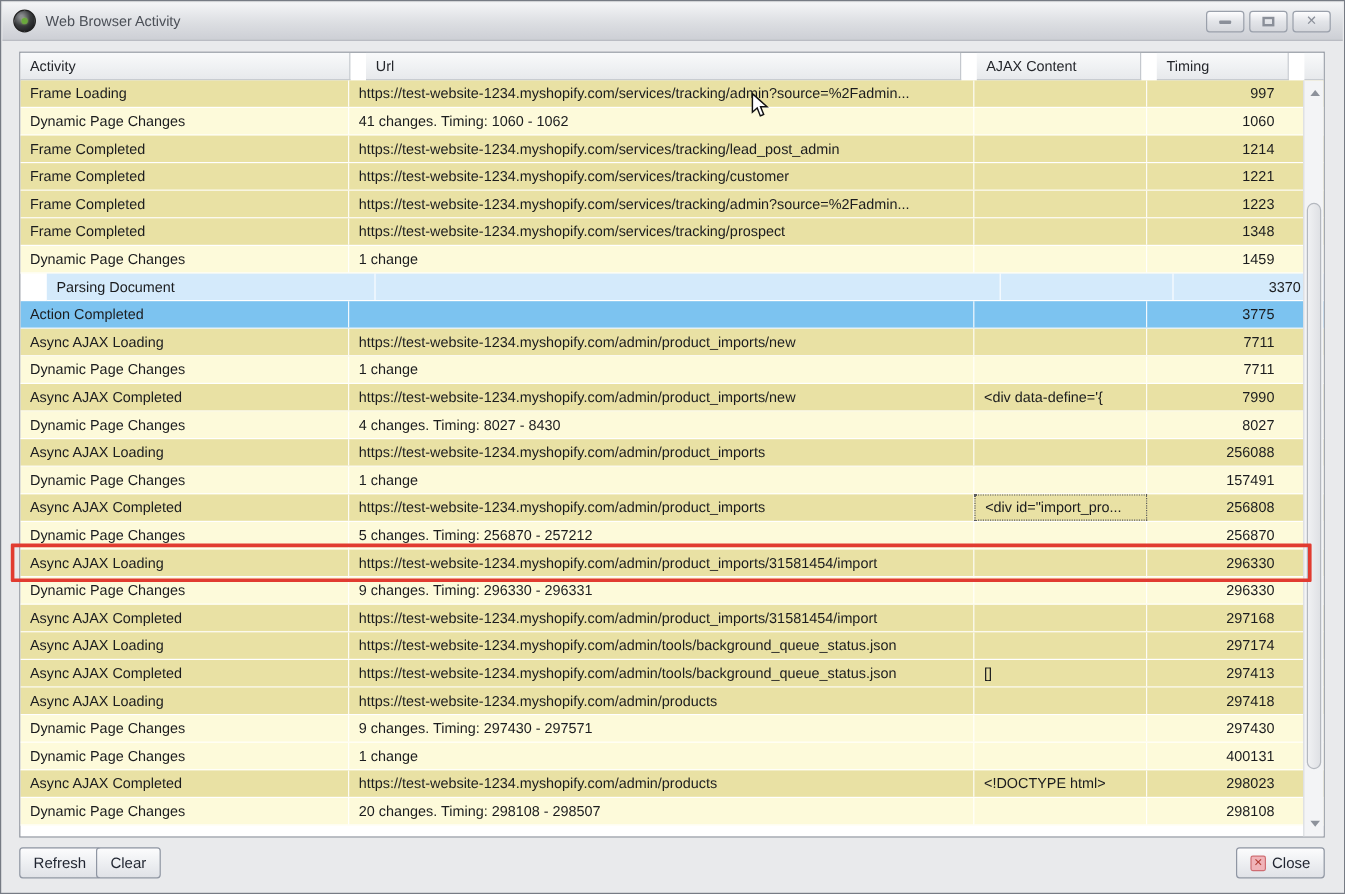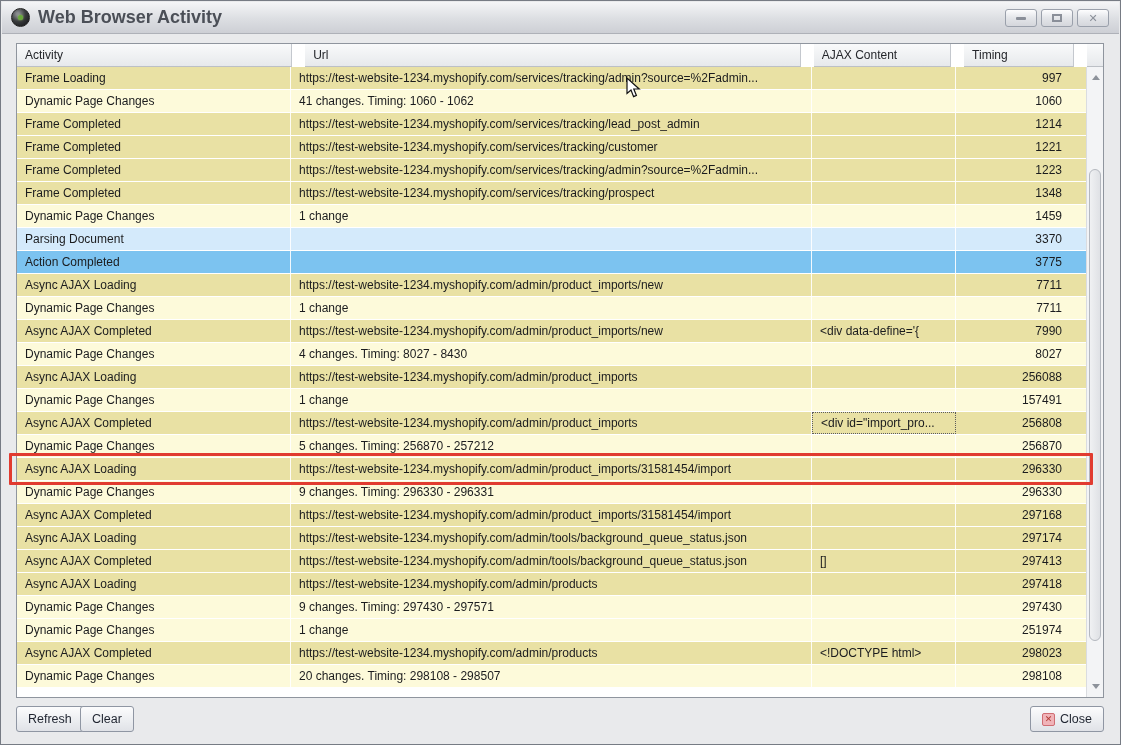--- a/index.html
+++ b/index.html
@@ -22,21 +22,21 @@
   }
   .app-icon{
     width:19px; height:19px; border-radius:50%; margin:0 8px 0 9px;
     background:radial-gradient(circle at 35% 30%, #8a8d90 8%, #3a3c3e 45%, #17181a 90%);
     border:1px solid #222; position:relative; flex:0 0 auto;
   }
   .app-icon::after{
     content:""; position:absolute; left:6px; top:6px; width:5px; height:5px;
     border-radius:50%; background:#69a83b; box-shadow:0 0 2px #9ad05e;
   }
-  .title-text{ font-size:18px; font-weight:bold; color:#4b4f57; }
+  .title-text{ font-size:12px; font-weight:normal; color:#4b4f57; }
   .win-controls{ position:absolute; right:10px; top:7px; display:flex; gap:4px; }
   .win-btn{
     width:32px; height:18px; border:1px solid #9aa0ab; border-radius:3px;
     background:linear-gradient(#fdfdfe,#e3e5e9 50%,#d5d7dc);
     display:flex; align-items:center; justify-content:center;
     color:#7e838d; font-size:10px; font-weight:bold; cursor:default;
   }
   .glyph-min{ width:10px; height:3px; background:#8a8f99; border-radius:1px; }
   .glyph-max{ width:10px; height:8px; border:2px solid #8a8f99; }
   .glyph-close{ font-size:11px; line-height:1; color:#8a8f99; font-weight:bold; }
@@ -54,21 +54,21 @@
     overflow:hidden; white-space:nowrap;
   }
   .th-activity{ width:289px; } .th-url{ width:521px; }
   .th-ajax{ width:144px; } .th-timing{ width:115px; }
   .th-stub{ width:17px; padding:0; border-right:none; }
 
   .tbody{ position:relative; }
   .row{ display:flex; height:23px; border-bottom:1px solid #ffffff; }
   .row.khaki   { background:var(--row_khaki,#e9e1a4); }
   .row.cream   { background:var(--row_cream,#fdfada); }
-  .row.lightblue{ background:var(--row_parsing,#d4eafb); }
+  .row.lightblue{ background:var(--row_parsing,#d4eafb);margin-left:22px; }
   .row.selected{ background:var(--row_selected,#7cc3f0); }
   .cell{
     font-size:12px; color:#1b1c1e; line-height:22px; padding-left:8px;
     border-right:1px solid rgba(255,255,255,.9);
     overflow:hidden; white-space:nowrap;
   }
   .c-activity{ width:274px; } .c-url{ width:521px; }
   .c-ajax{ width:144px; } .c-timing{ width:115px; text-align:right; padding-right:9px; padding-left:0; border-right:none; }
   .c-ajax.focus{ border:1px dotted #5c5c5c; line-height:20px; }
 
@@ -307,21 +307,21 @@
     <div class="cell c-activity">Dynamic Page Changes</div>
     <div class="cell c-url">9 changes. Timing: 297430 - 297571</div>
     <div class="cell c-ajax"></div>
     <div class="cell c-timing">297430</div>
   </div>
 
   <div class="row cream">
     <div class="cell c-activity">Dynamic Page Changes</div>
     <div class="cell c-url">1 change</div>
     <div class="cell c-ajax"></div>
-    <div class="cell c-timing">251974</div>
+    <div class="cell c-timing">400131</div>
   </div>
 
   <div class="row khaki">
     <div class="cell c-activity">Async AJAX Completed</div>
     <div class="cell c-url">https://test-website-1234.myshopify.com/admin/products</div>
     <div class="cell c-ajax">&lt;!DOCTYPE html&gt;</div>
     <div class="cell c-timing">298023</div>
   </div>
 
   <div class="row cream">

